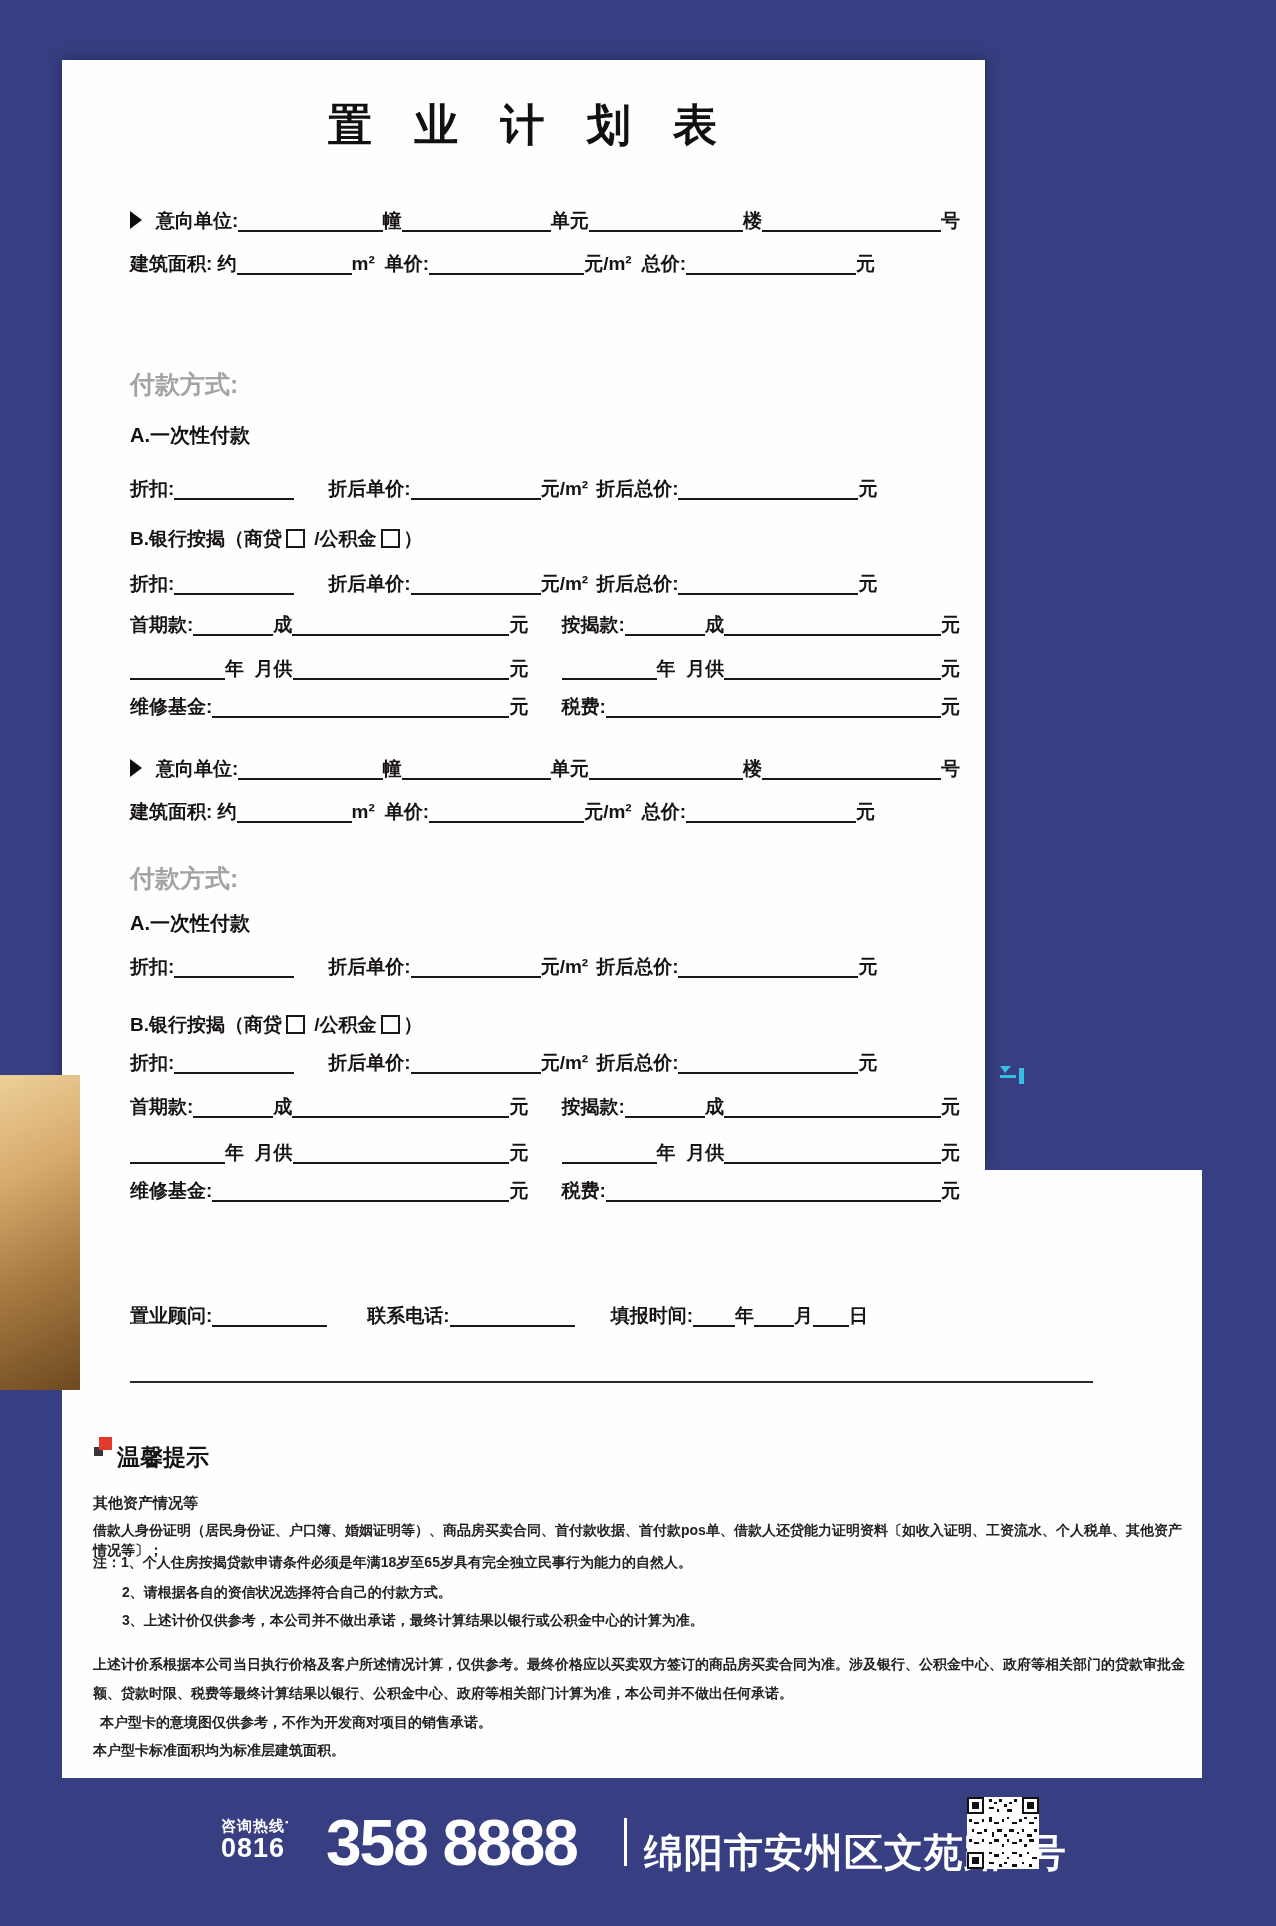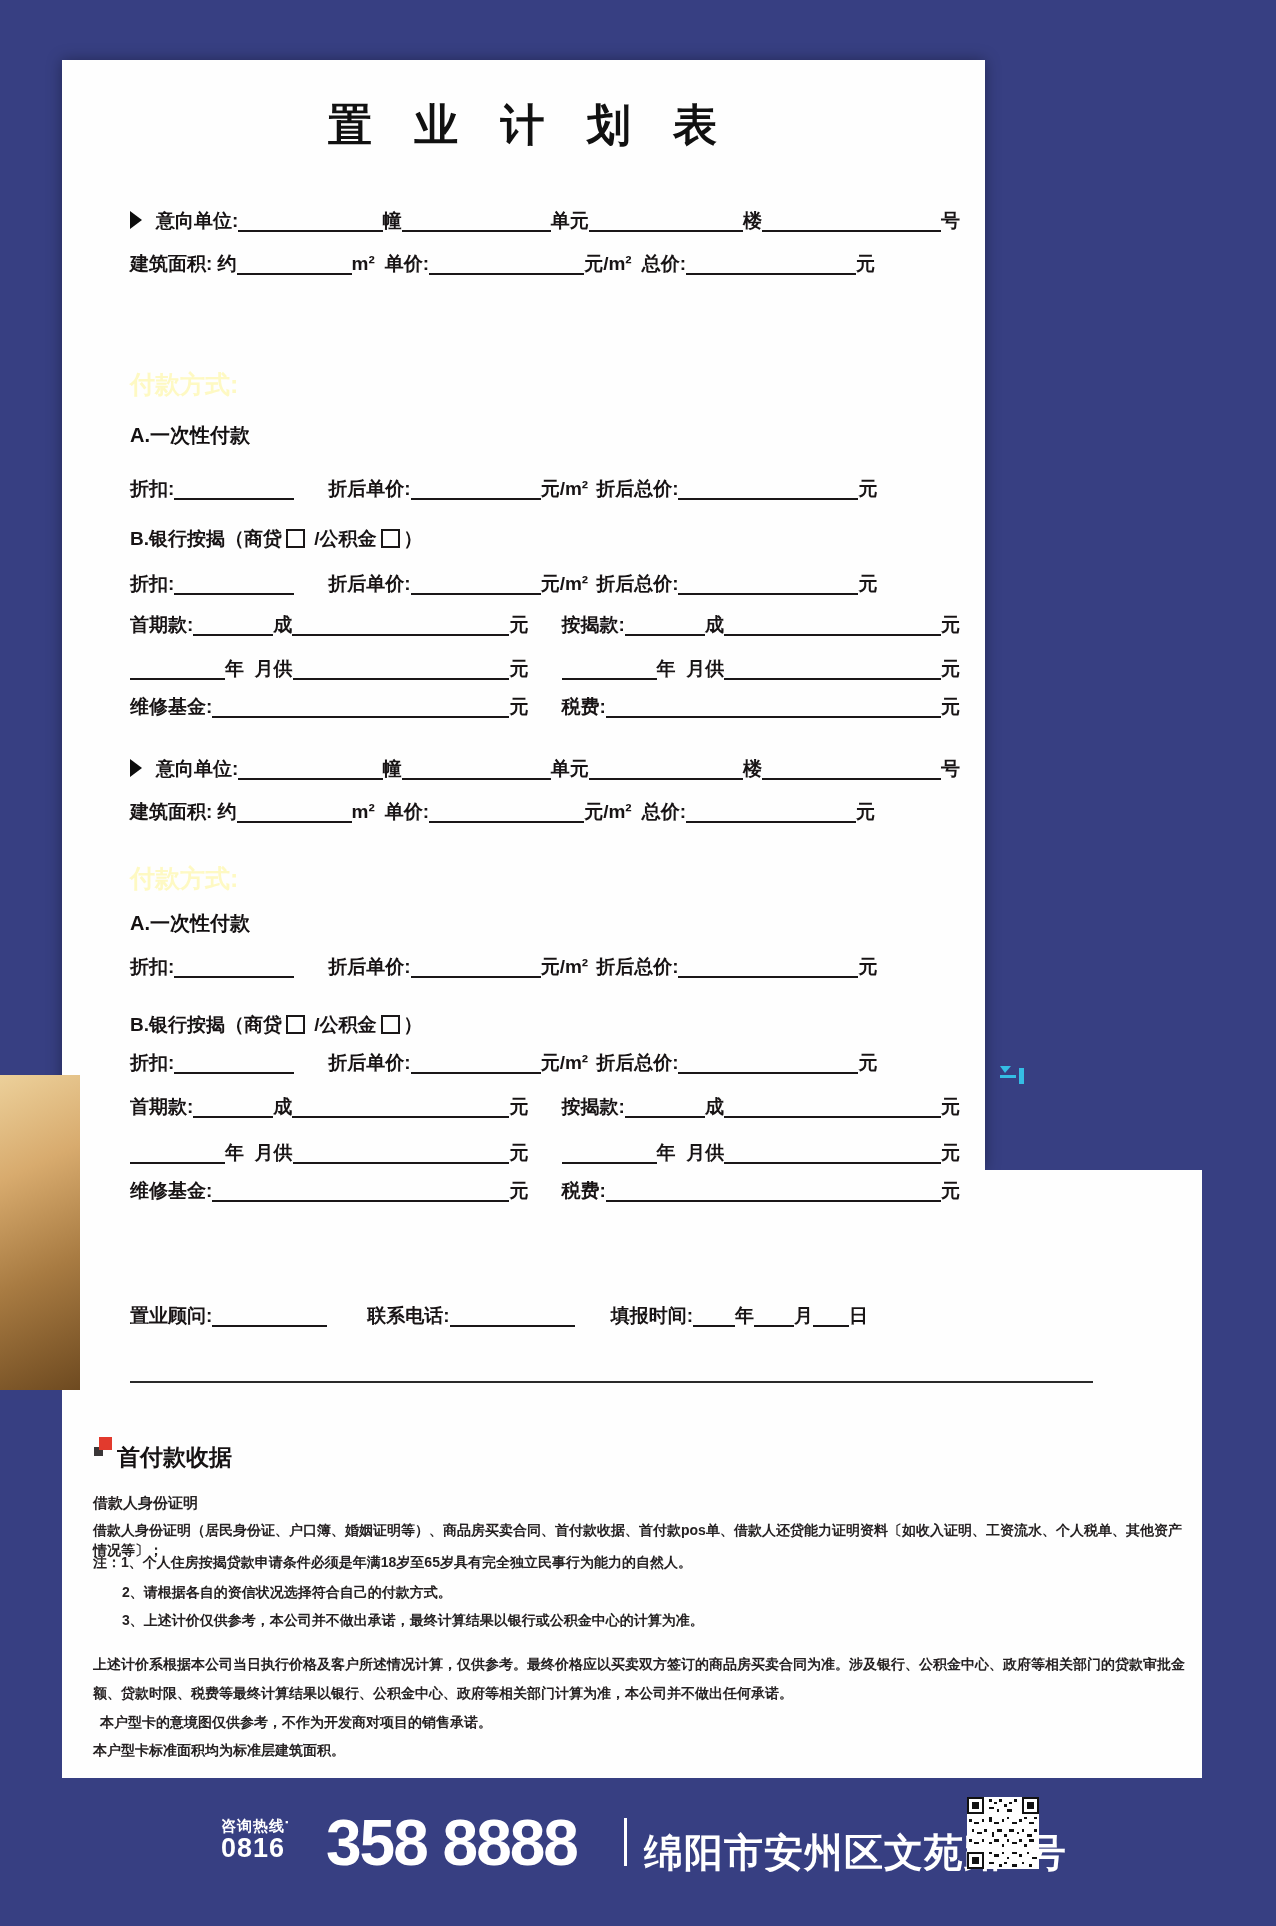--- a/index.html
+++ b/index.html
@@ -18,21 +18,21 @@
   #page-title{left:62px;top:96px;width:923px;text-align:center;
     font-size:44px;font-weight:bold;letter-spacing:2px;word-spacing:26px;color:#111;}
   .frow{position:absolute;left:130px;width:830px;height:32px;display:flex;align-items:flex-end;}
   .frow .lbl{font-weight:bold;font-size:19px;line-height:1.15;white-space:pre;color:#181415;}
   .fline{border-bottom:2px solid #1a1718;height:20px;display:inline-block;}
   .grow{flex:1 1 auto;}
   .gap{display:inline-block;height:2px;}
   .cbox{width:15px;height:15px;border:2px solid #1a1718;display:inline-block;margin:0 4px 2px 4px;background:#fff;}
   .arrow{width:0;height:0;border-top:9px solid transparent;border-bottom:9px solid transparent;
     border-left:12px solid #0d0d0d;display:inline-block;margin:0 14px 3px 0;}
-  .pay-heading{position:absolute;left:130px;font-size:25px;font-weight:bold;color:#fef9c3;}
+  .pay-heading{position:absolute;left:130px;font-size:25px;font-weight:bold;color:#a3a3a3;}
   .option-line{position:absolute;left:130px;font-size:20px;font-weight:bold;color:#131011;}
   .two{display:flex;}
   .half{display:flex;align-items:flex-end;}
   .halfL{width:48%;margin-right:4%;}
   .halfR{flex:1;}
   #blank-line{left:130px;top:1381px;width:963px;border-bottom:2px solid #2a2a2a;height:0;}
   
   #tip-shadow-sq{left:94px;top:1447px;width:9px;height:9px;background:#3a3637;}
   #tip-red-sq{left:99px;top:1437px;width:13px;height:13px;background:#e23a2d;}
   #tip-heading{left:117px;top:1442px;font-size:23px;font-weight:bold;color:#161314;}
@@ -286,22 +286,22 @@
     <span class="lbl">年</span>
     <span class="fline" style="width: 40px;"></span>
     <span class="lbl">月</span>
     <span class="fline" style="width: 36px;"></span>
     <span class="lbl">日</span>
   </div>
 <div class="abs" id="blank-line"></div>
 
 <div class="abs" id="tip-shadow-sq"></div>
 <div class="abs" id="tip-red-sq"></div>
-<div class="abs" id="tip-heading">首付款收据</div>
-<div class="tip-text" id="tip-sub">借款人身份证明</div>
+<div class="abs" id="tip-heading">温馨提示</div>
+<div class="tip-text" id="tip-sub">其他资产情况等</div>
 <div class="tip-text" id="tip-docs">借款人身份证明（居民身份证、户口簿、婚姻证明等）、商品房买卖合同、首付款收据、首付款pos单、借款人还贷能力证明资料〔如收入证明、工资流水、个人税单、其他资产情况等〕；</div>
 <div class="tip-text" id="tip-note1">注：1、个人住房按揭贷款申请条件必须是年满18岁至65岁具有完全独立民事行为能力的自然人。</div>
 <div class="tip-text" id="tip-note2">2、请根据各自的资信状况选择符合自己的付款方式。</div>
 <div class="tip-text" id="tip-note3">3、上述计价仅供参考，本公司并不做出承诺，最终计算结果以银行或公积金中心的计算为准。</div>
 <div class="tip-text" id="tip-disclaimer">上述计价系根据本公司当日执行价格及客户所述情况计算，仅供参考。最终价格应以买卖双方签订的商品房买卖合同为准。涉及银行、公积金中心、政府等相关部门的贷款审批金额、贷款时限、税费等最终计算结果以银行、公积金中心、政府等相关部门计算为准，本公司并不做出任何承诺。</div>
 <div class="tip-text" id="tip-render-note">本户型卡的意境图仅供参考，不作为开发商对项目的销售承诺。</div>
 <div class="tip-text" id="tip-area-note">本户型卡标准面积均为标准层建筑面积。</div>
 
 <div class="abs ft" id="hotline-block">
   <div id="hotline-label"><span>咨询热线</span><span id="hotline-mark">▪</span></div>

